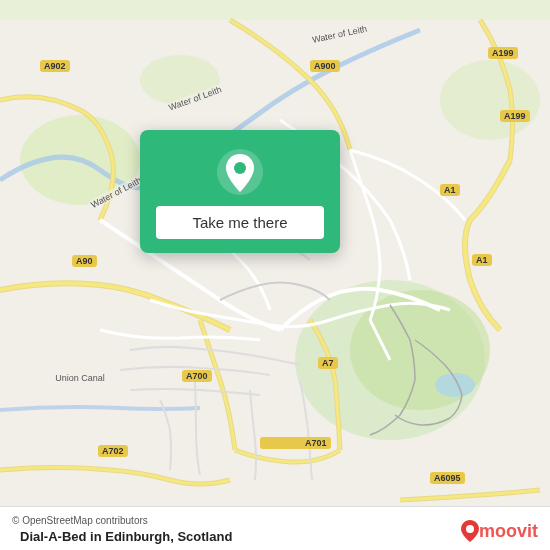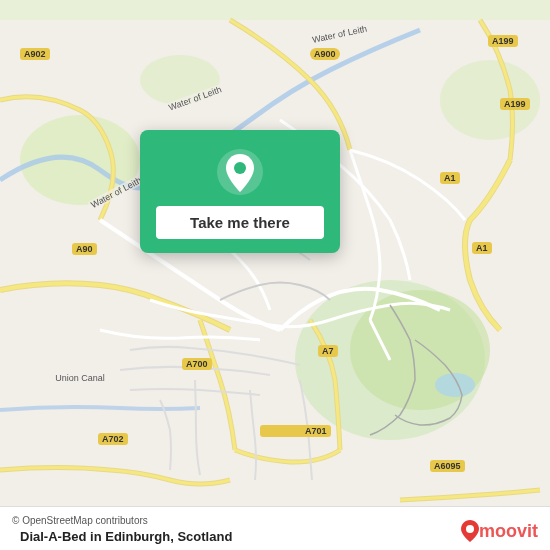--- a/index.html
+++ b/index.html
@@ -48,21 +48,21 @@
       height: 48px;
       margin-bottom: 10px;
     }
 
     .take-me-btn {
       background: white;
       border: none;
       border-radius: 4px;
       padding: 8px 32px;
       font-size: 15px;
-      font-weight: 700;
+      font-weight: 400;
       color: #333;
       cursor: pointer;
       width: 100%;
       text-align: center;
     }
 
     
     .bottom-bar {
       position: absolute;
       bottom: 0;
@@ -127,20 +127,21 @@
       font-size: 9px;
       font-weight: 700;
       border-radius: 3px;
       padding: 1px 4px;
       white-space: nowrap;
     }
 
     .road-badge.yellow {
       background: #e8c84a;
       color: #333;
+      margin-top: 12px;
     }
   </style>
 </head>
 <body>
 
 <div id="map-container">
 
   <svg class="map-svg" viewBox="0 0 550 510" xmlns="http://www.w3.org/2000/svg">
 
     <rect width="550" height="510" fill="#f2efe9"></rect>
@@ -210,22 +211,22 @@
     <path d="M 350,130 Q 390,140 420,160 Q 450,180 465,200" stroke="#fff" stroke-width="3" fill="none"></path>
     <path d="M 200,180 Q 230,195 260,210 Q 290,225 310,240" stroke="#ddd" stroke-width="2" fill="none"></path>
     <path d="M 140,150 Q 170,160 200,180" stroke="#ddd" stroke-width="2" fill="none"></path>
 
     <path d="M 220,280 Q 240,270 260,265 Q 280,260 300,265 Q 320,270 330,280" stroke="#ccc" stroke-width="2" fill="none"></path>
 
     <path d="M 390,285 Q 400,300 410,320 Q 415,340 415,360 Q 410,380 400,395 Q 385,410 370,415" stroke="#aaa" stroke-width="1.5" fill="none"></path>
     <path d="M 415,320 Q 430,330 445,345 Q 458,360 462,375 Q 460,390 450,398 Q 435,406 420,405 Q 405,403 395,395" stroke="#aaa" stroke-width="1.5" fill="none"></path>
   </svg>
 
-  <div class="road-badge yellow" style="left:20px;top:48px;">A902</div>
-  <div class="road-badge yellow" style="left:310px;top:48px;border-radius:6px;">A900</div>
+  <div class="road-badge yellow" style="left:40px;top:48px;">A902</div>
+  <div class="road-badge yellow" style="left:310px;top:48px;">A900</div>
   <div class="road-badge yellow" style="left:488px;top:35px;">A199</div>
   <div class="road-badge yellow" style="left:500px;top:98px;">A199</div>
   <div class="road-badge yellow" style="left:440px;top:172px;">A1</div>
   <div class="road-badge yellow" style="left:472px;top:242px;">A1</div>
   <div class="road-badge yellow" style="left:72px;top:243px;">A90</div>
   <div class="road-badge yellow" style="left:318px;top:345px;text-align:right;">A7</div>
   <div class="road-badge yellow" style="left:182px;top:358px;">A700</div>
   <div class="road-badge yellow" style="left:98px;top:433px;">A702</div>
   <div class="road-badge yellow" style="left:260px;top:425px;padding-left:45px;">A701</div>
   <div class="road-badge yellow" style="left:430px;top:460px;">A6095</div>

